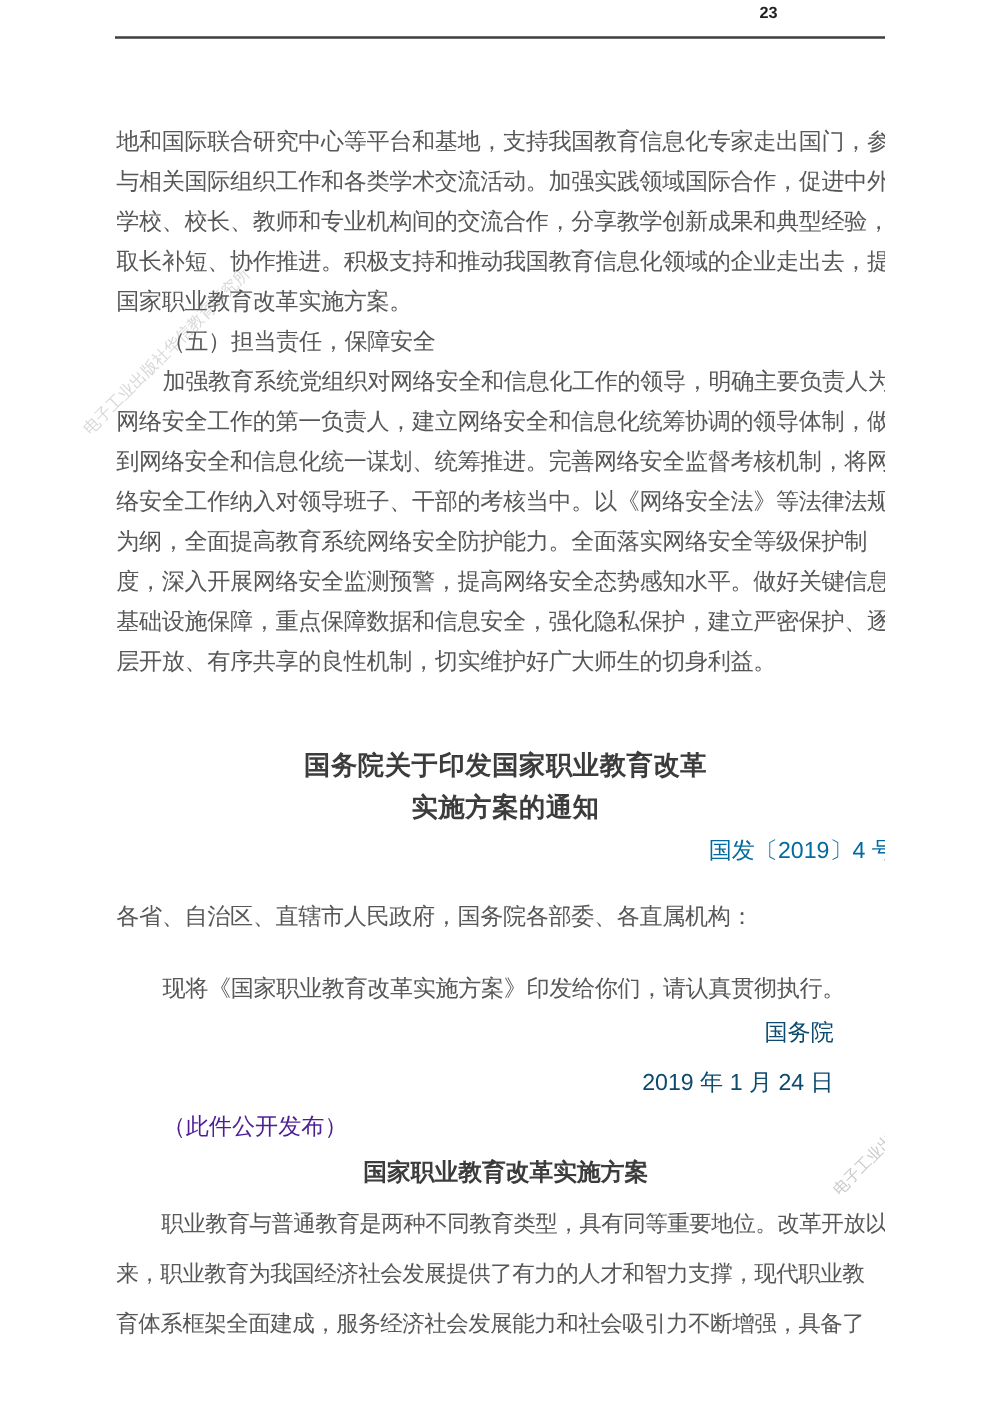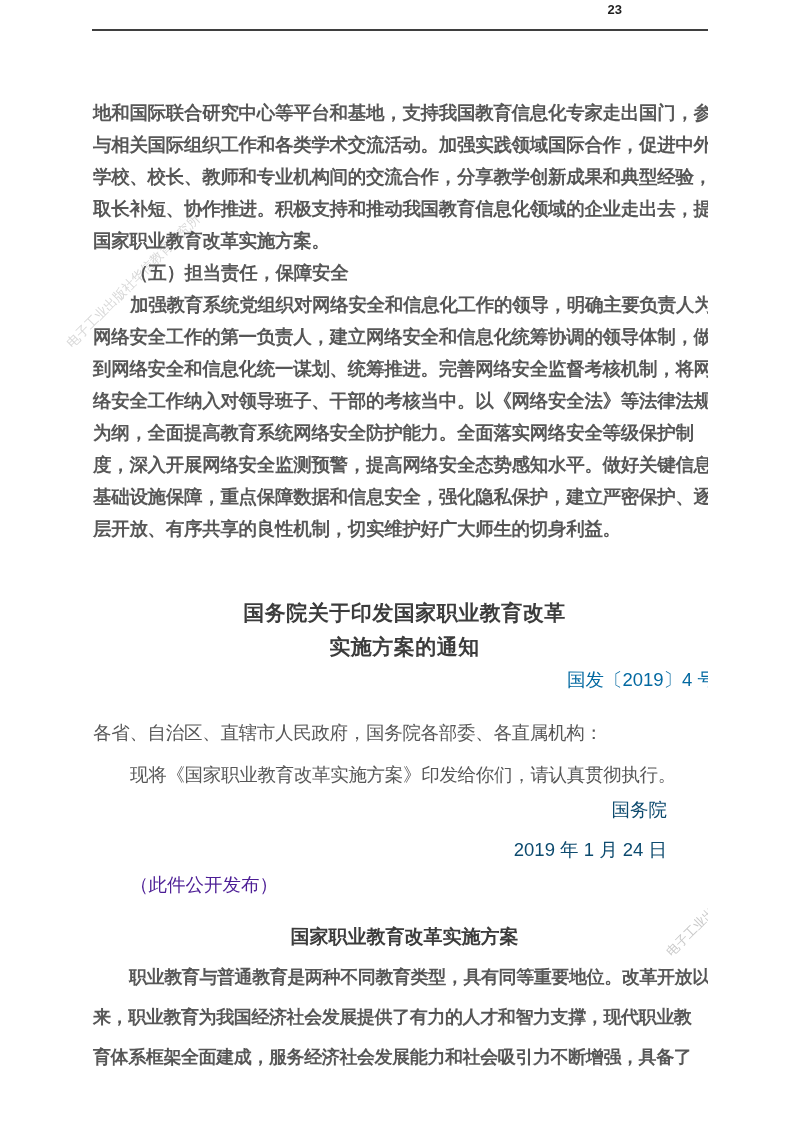--- a/index.html
+++ b/index.html
@@ -31,58 +31,57 @@
   .wm1{left:36px;top:272px;width:195px;font-size:13px;color:#d8d8d8;}
   .wm2{left:642px;top:884px;width:178px;font-size:12.5px;color:#c9c9c9;}
   .content{
     position:absolute;top:31px;left:93px;width:623px;
   }
   .bodyline{
     font-size:18.5px;line-height:32px;
     letter-spacing:-0.3px;
     white-space:nowrap;
     color:#575757;
-    font-weight:bold;
   }
   .indent{text-indent:2em;}
   .sectionA{margin-top:66px;}
   .doc-title{
     margin-top:51px;
     text-align:center;
     font-size:21px;font-weight:700;line-height:34px;
     color:#3c3c3c;letter-spacing:0.5px;
   }
   .doc-number{
     margin-top:2px;
     text-align:right;
     font-size:18.5px;line-height:28px;color:#0369a1;
   }
   .salutation{
     margin-top:24px;
     font-size:18.5px;line-height:30px;color:#575757;
     white-space:nowrap;letter-spacing:-0.3px;
   }
   .notice-body{
-    margin-top:12px;
+    margin-top:28px;
     font-size:18.5px;line-height:30px;color:#575757;
     white-space:nowrap;letter-spacing:-0.3px;
   }
   .sign-block{
     width:160px;
     margin:0 49px 0 auto;
     text-align:right;
     font-size:18.5px;line-height:40px;color:#0c4a6e;
     white-space:nowrap;
   }
   .publish-note{
     font-size:18.5px;line-height:30px;color:#4c1d95;
     text-indent:2em;
   }
   .subtitle{
-    margin-top:22px;
+    margin-top:8px;
     text-align:center;
     font-size:19px;font-weight:700;line-height:30px;color:#3c3c3c;
   }
   .notice-para{margin-top:5px;}
   .notice-para .bodyline{
     font-size:18px;line-height:40px;letter-spacing:-0.4px;
   }
 </style>
 </head>
 <body>

